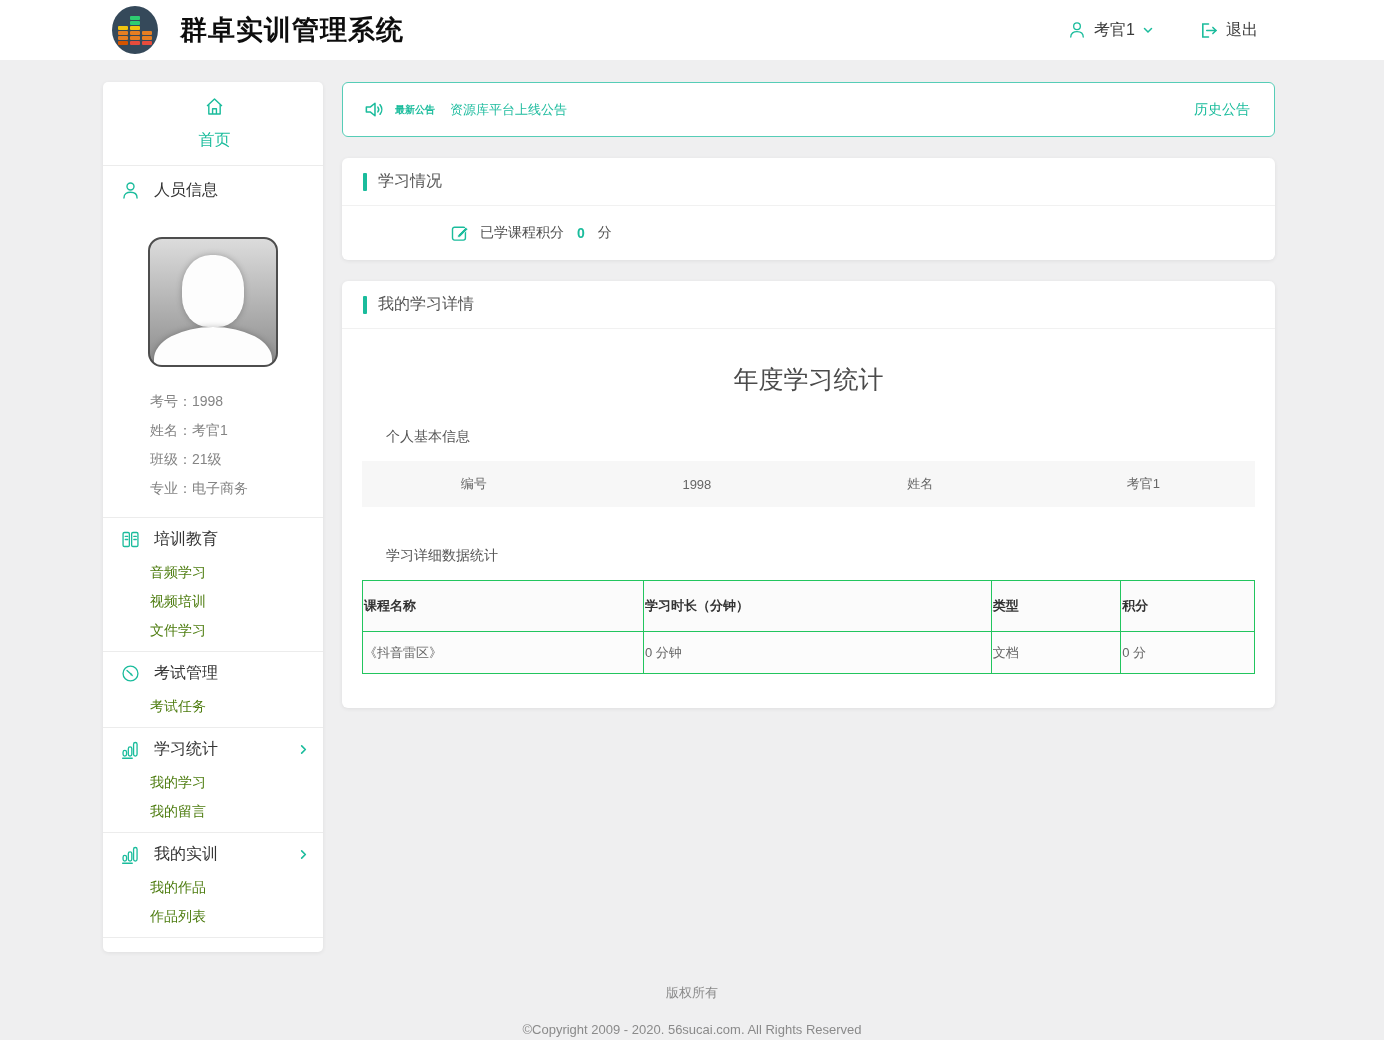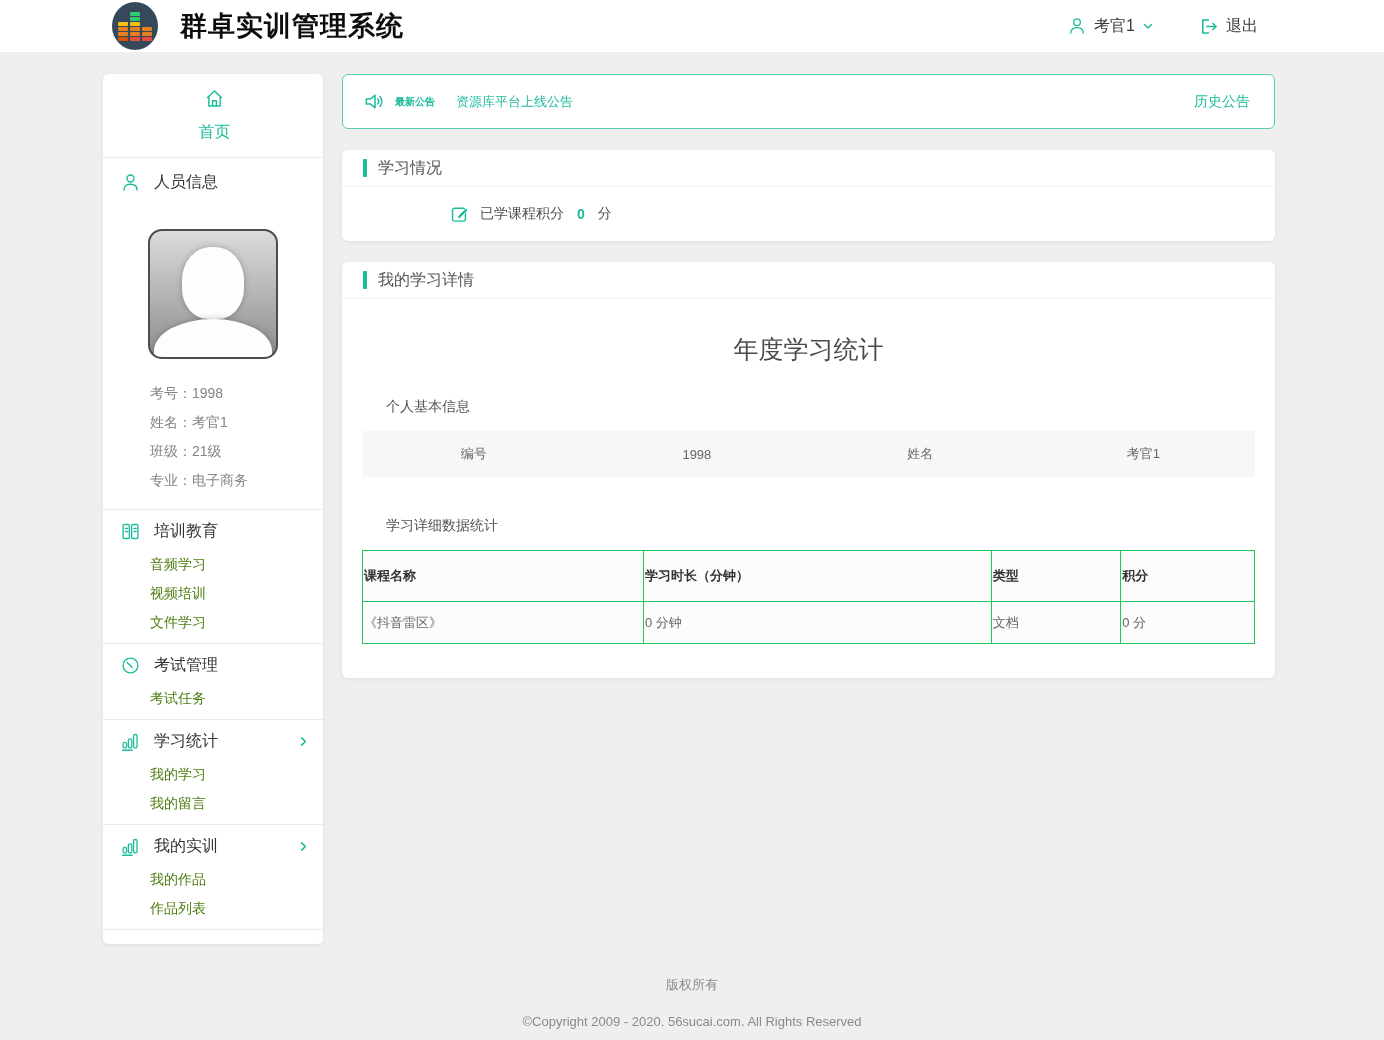--- a/index.html
+++ b/index.html
@@ -3,21 +3,21 @@
 <meta charset="utf-8">
 <style>
   * { margin:0; padding:0; box-sizing:border-box; }
   html,body { width:1384px; }
   body {
     font-family:"Liberation Sans","DejaVu Sans",sans-serif;
     background:#efeff0; height:1040px; overflow:hidden; color:#555;
   }
   
   .header {
-    height:52px; background:#fff; display:flex; align-items:center;
+    height:60px; background:#fff; display:flex; align-items:center;
     justify-content:space-between; padding:0 126px 0 112px;
   }
   .brand { display:flex; align-items:center; gap:22px; }
   .logo-circle {
     width:46px; height:48px; border-radius:50%; background:#35495a;
     display:flex; align-items:flex-end; justify-content:center; gap:2px;
     padding-bottom:9px;
   }
   .eq-col { display:flex; flex-direction:column-reverse; gap:1px; width:10px; }
   .eq-col span { height:4px; border-radius:1px; display:block; }
@@ -61,28 +61,28 @@
   .profile-info div { font-size:14px; color:#848484; line-height:29px; }
   .sub-list { padding:0 0 6px 47px; }
   .sub-list div { font-size:14px; color:#4d7c0f; line-height:29px; cursor:pointer; }
   
   .main { flex:1; min-width:0; }
   .announce {
     height:55px; background:#fff; border:1px solid #56cdb7; border-radius:6px;
     display:flex; align-items:center; padding:0 24px 0 20px; gap:9px;
   }
   .announce .badge { font-size:10px; font-weight:bold; color:#1abc9c; }
-  .announce .a-text { font-size:13px; color:#1fbc9f; margin-left:12px; cursor:pointer; }
+  .announce .a-text { font-size:13px; color:#1fbc9f; margin-left:6px; cursor:pointer; }
   .announce .history { margin-left:auto; font-size:14px; color:#1abc9c; cursor:pointer; }
   .card {
     background:#fff; border-radius:6px; margin-top:21px;
     box-shadow:0 1px 4px rgba(0,0,0,.07);
   }
   .card-header {
-    height:37px; display:flex; align-items:center; padding:0 21px;
+    height:48px; display:flex; align-items:center; padding:0 21px;
     border-bottom:1px solid #f1f1f1;
   }
   .card-header .bar { width:4px; height:18px; background:#1abc9c; margin-right:11px; border-radius:1px; }
   .card-header .ch-title { font-size:16px; color:#555; }
   .status-body { height:54px; display:flex; align-items:center; padding-left:108px; gap:10px; }
   .status-body .lbl { font-size:14px; color:#4f4f4f; }
   .status-body .val { font-size:14px; font-weight:bold; color:#1abc9c; margin:0 3px; }
   .detail-body { padding:24px 20px 34px; }
   .report-title { text-align:center; font-size:25px; color:#4b4b4b; font-weight:normal; margin:10px 0 32px; }
   .sub-label { font-size:14px; color:#555; margin:0 0 15px 24px; }

